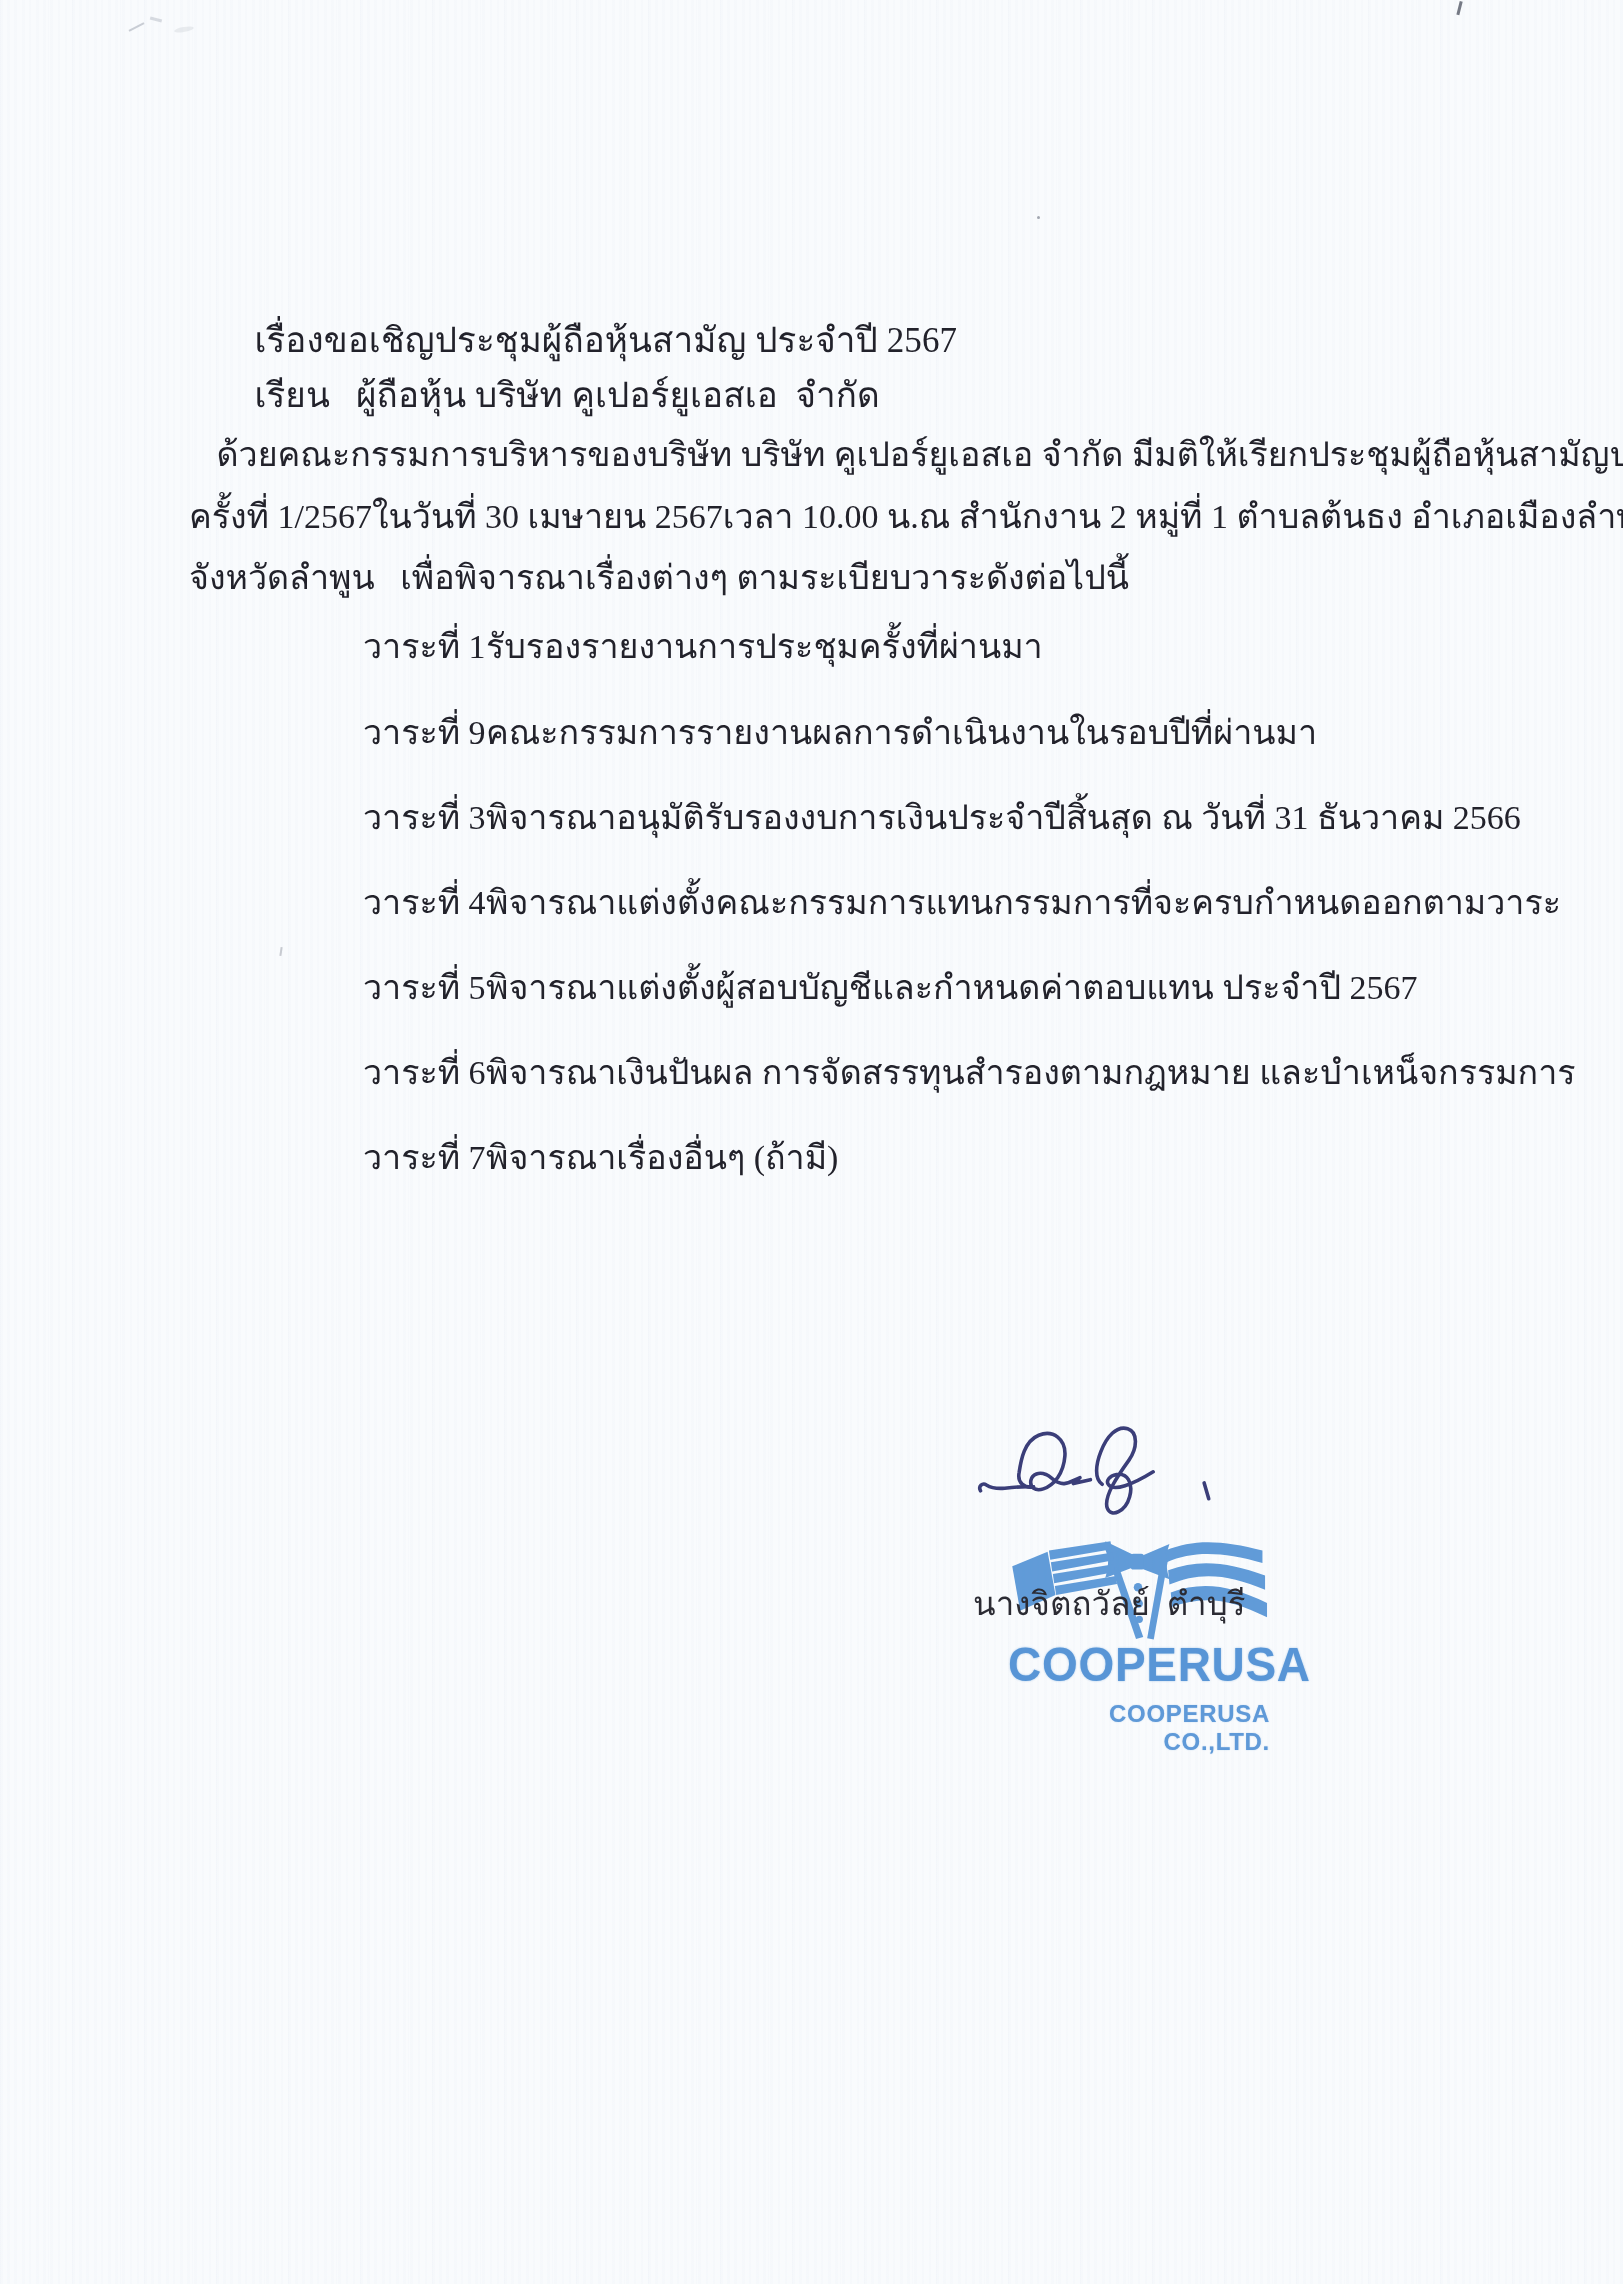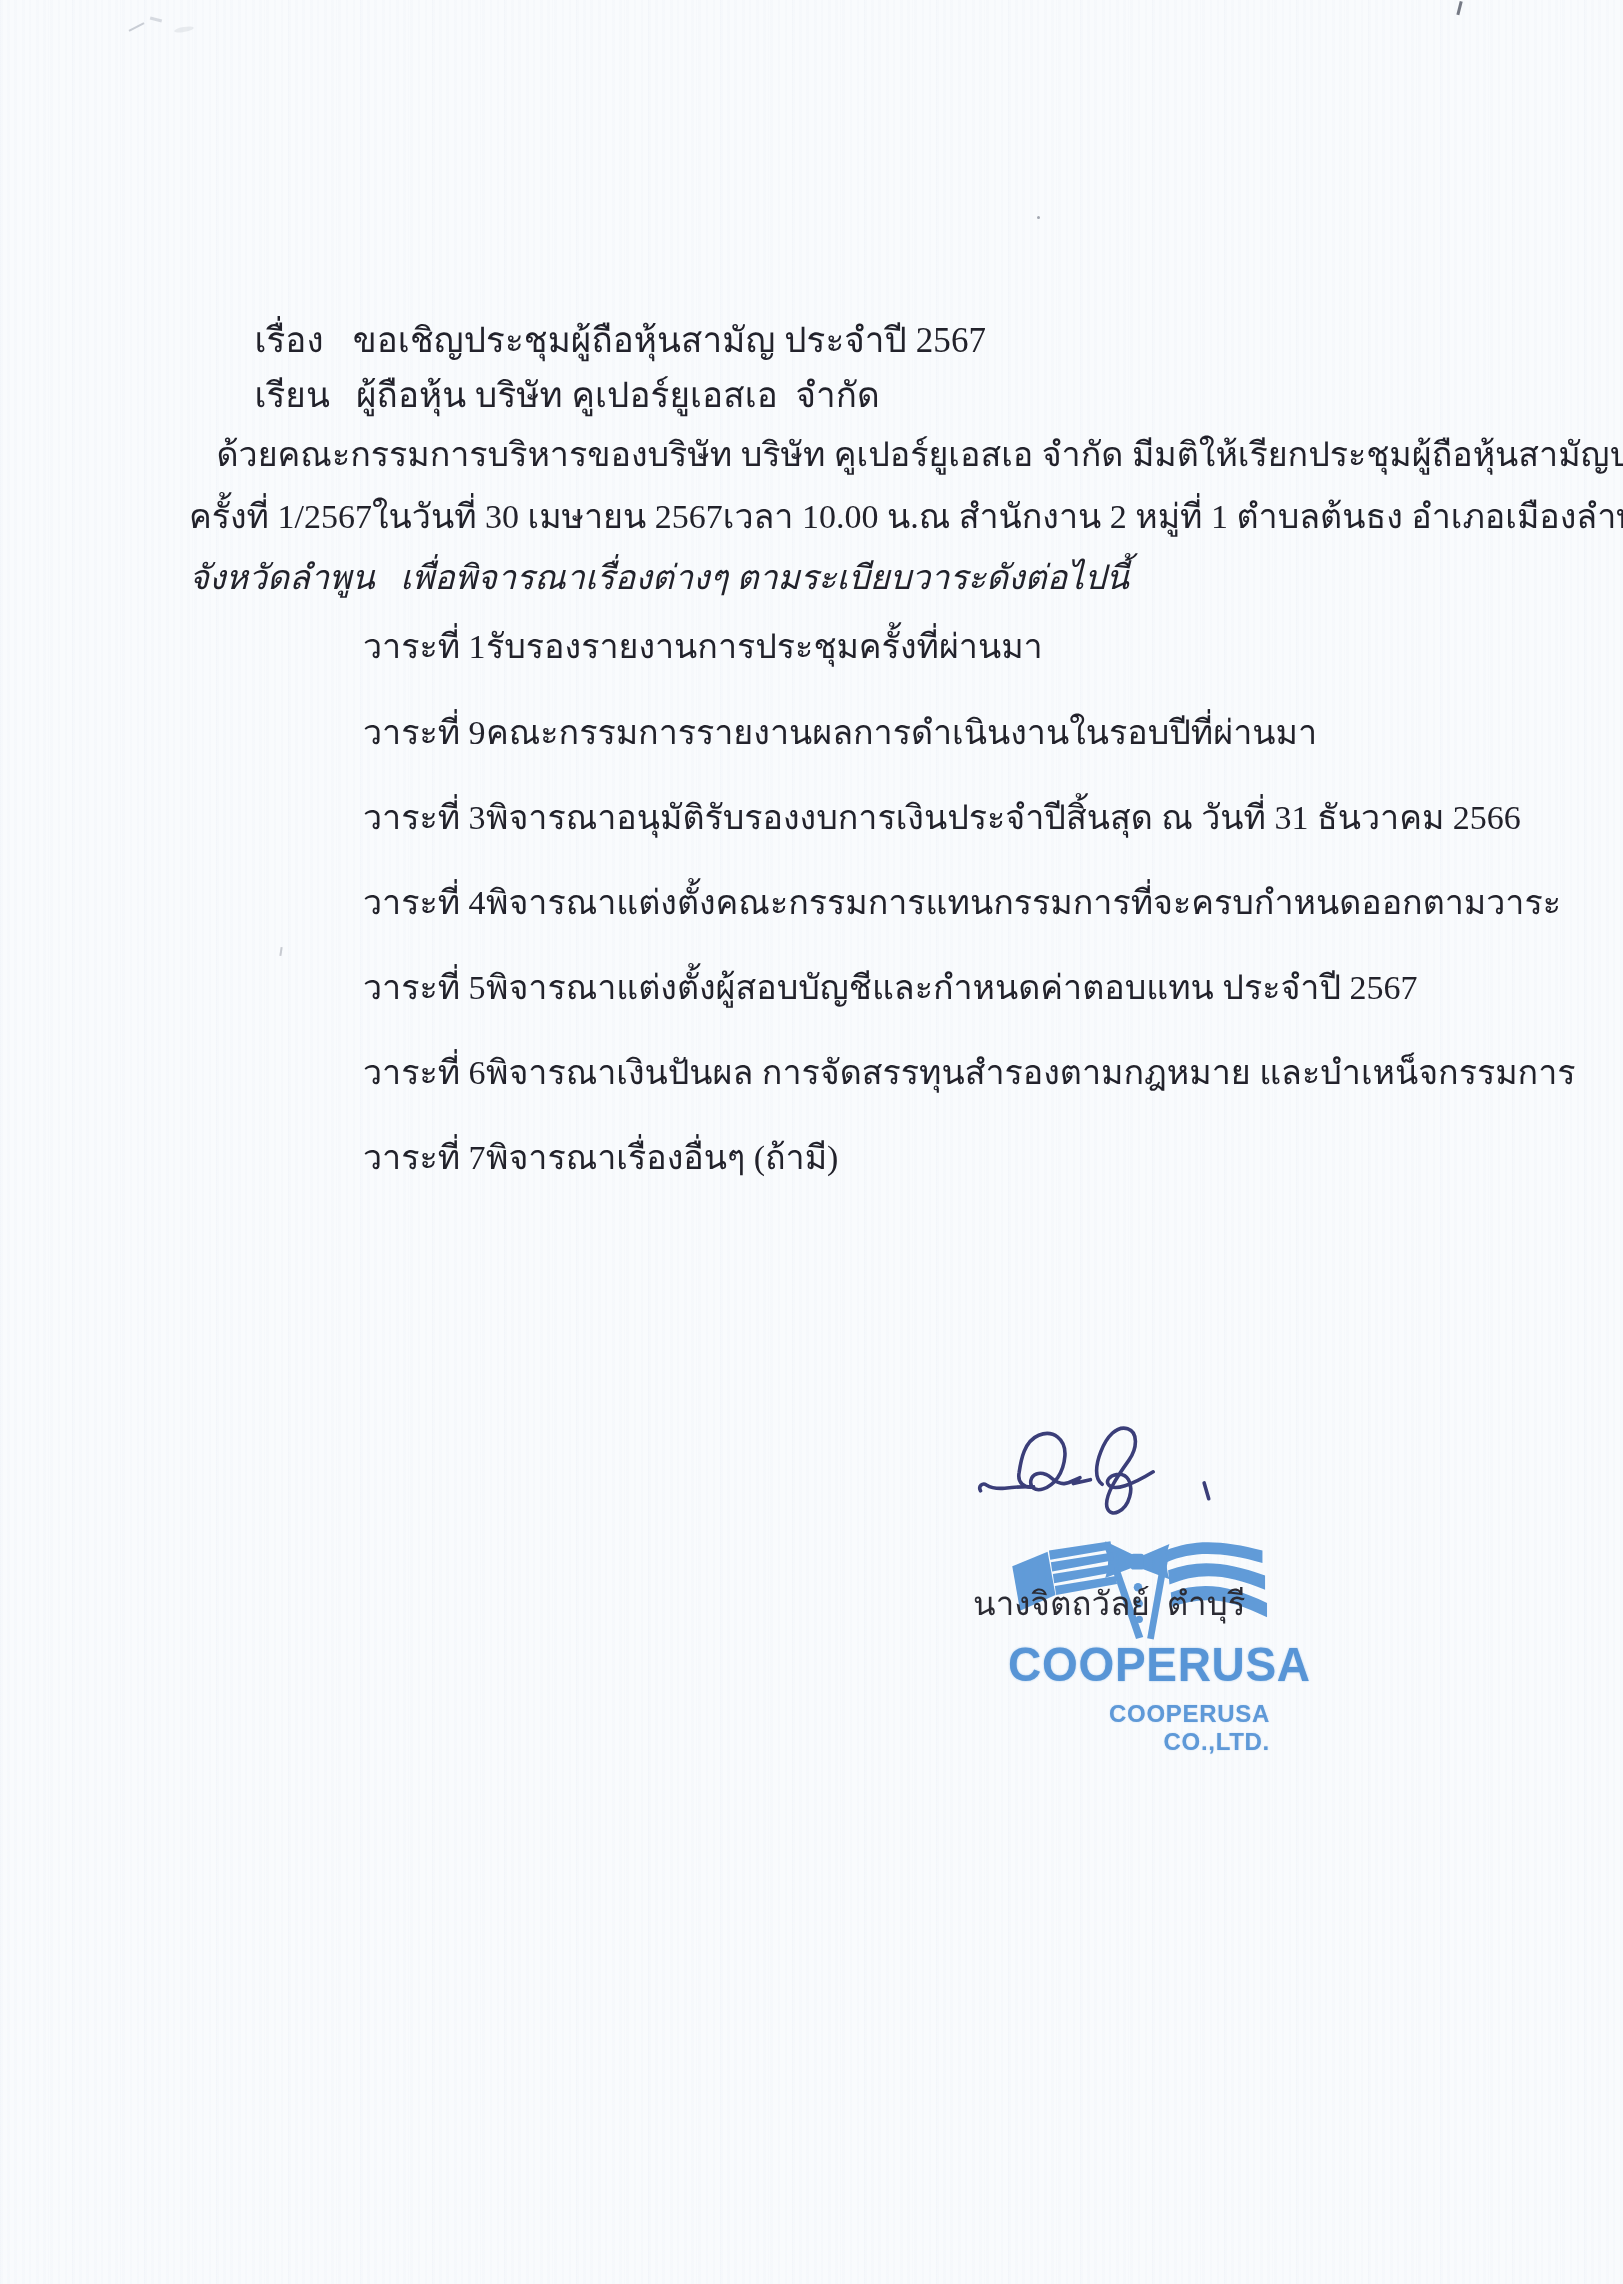--- a/index.html
+++ b/index.html
@@ -12,28 +12,28 @@
       repeating-linear-gradient(90deg, rgba(180,195,215,.04) 0 1.3px, rgba(255,255,255,0) 1.3px 24px),
       #f9fbfd;
     font-family:"Liberation Serif","DejaVu Serif",serif;
     color:#22222b;
     overflow:hidden;
   }
   .abs{position:absolute;}
   .txt{white-space:pre;letter-spacing:0.1px;}
   .date-line{left:1170px;top:175px;font-size:35px;}
   .subject-line{left:219px;top:272px;font-size:35px;}
-  .subject-line .lbl{display:inline-block;margin-right:29px;}
+  .subject-line .lbl{display:inline-block;}
   .recipient-line{left:219px;top:327px;font-size:35px;}
   .recipient-line .lbl{display:inline-block;margin-right:26px;}
   .body-par{left:189px;top:427px;width:1283px;font-size:34px;}
   .body-par .bline{position:absolute;left:0;white-space:pre;}
   .bline.l0{left:27.5px;top:0;}
   .bline.l1{top:62px;}
-  .bline.l2{top:123px;font-style:italic;}
+  .bline.l2{top:123px;}
   .agenda-item{font-size:34px;}
   .agenda-item .alabel{position:absolute;left:363px;white-space:pre;}
   .agenda-item .atext{position:absolute;left:486px;white-space:pre;}
   .closing-line{left:350px;top:1235px;font-size:34px;}
   .salutation{left:972px;top:1383px;font-size:34px;}
   .signature-wrap{left:974px;top:1420px;width:255px;height:105px;}
   .stamp-emblem{left:1007px;top:1532px;width:262px;height:113px;}
   .signer-name{left:973px;top:1577px;font-size:33px;color:#2b2b33;z-index:5;}
   .stamp-name{
     left:1008px;top:1637px;width:262px;text-align:center;

